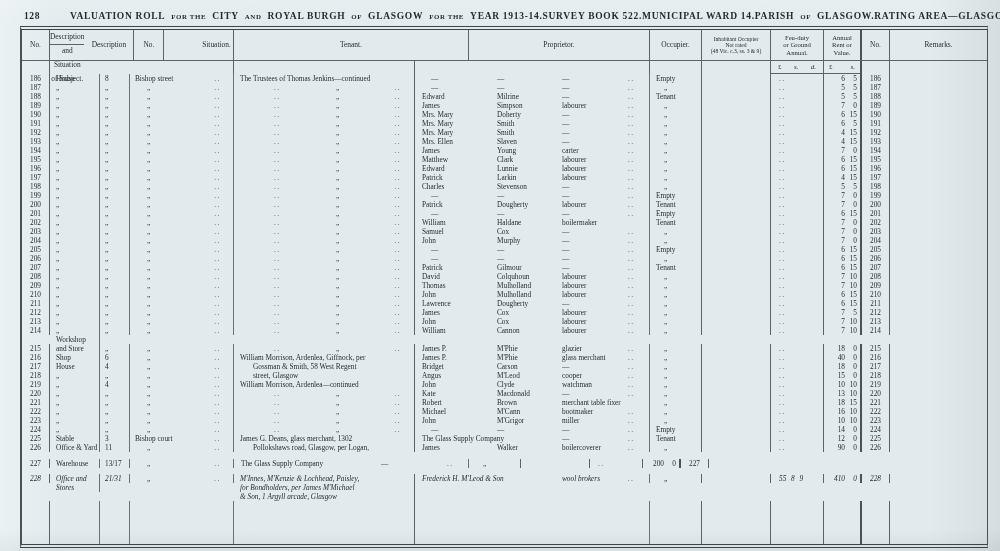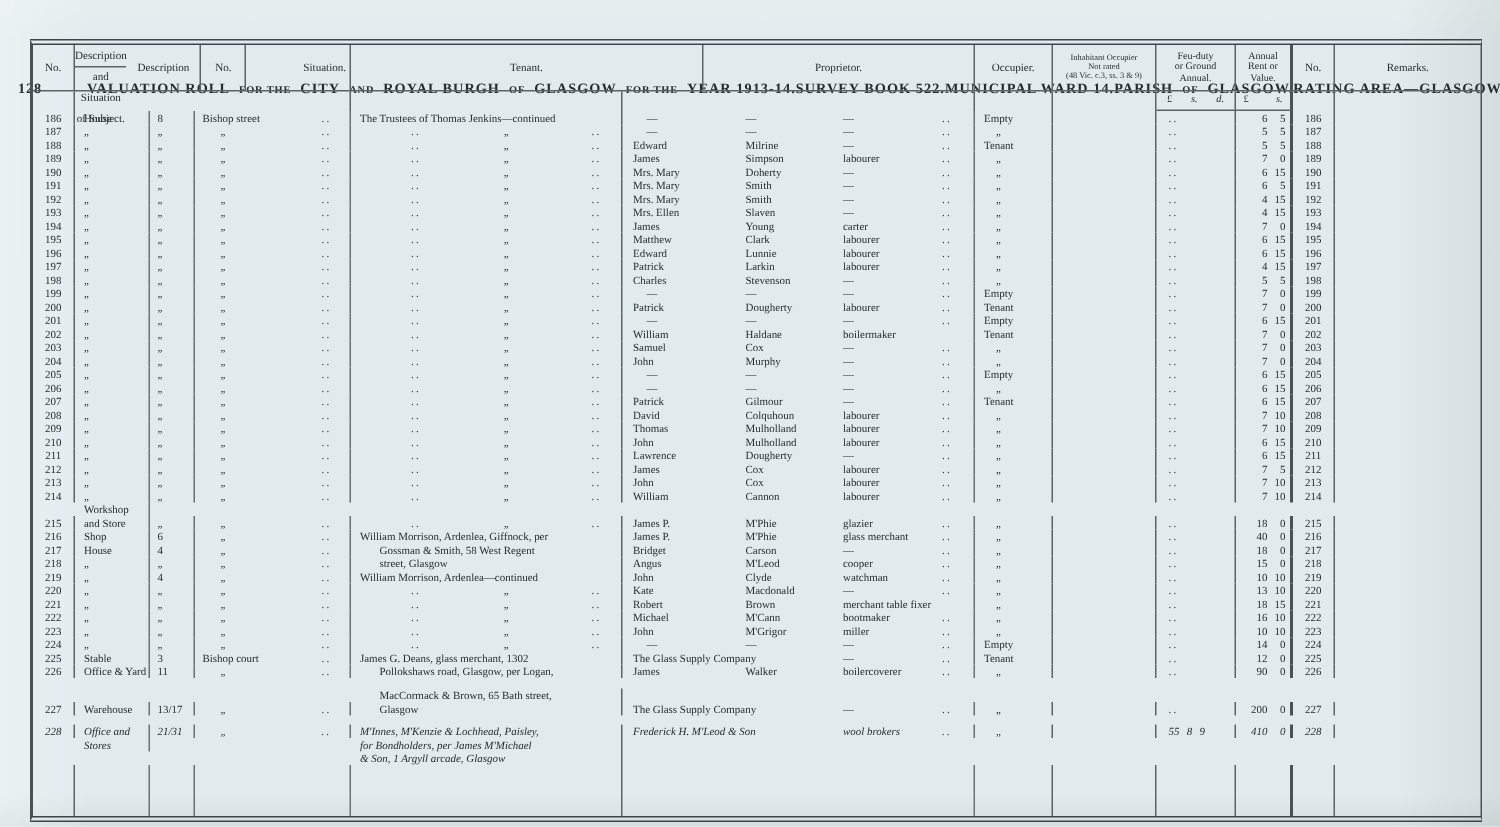--- a/index.html
+++ b/index.html
@@ -6,21 +6,21 @@
   .page{
     position:relative;width:1000px;height:551px;overflow:hidden;
     background:
       linear-gradient(90deg, rgba(255,255,255,.30), rgba(255,255,255,0) 6%, rgba(0,0,0,0) 93%, rgba(0,0,0,.06)),
       linear-gradient(180deg, rgba(255,255,255,.18), rgba(255,255,255,0) 5%, rgba(0,0,0,0) 96%, rgba(0,0,0,.05)),
       #e1ebed;
     font-family:"Liberation Serif", serif;
     color:#272c31;
   }
   
-  .titlebar{position:absolute;top:5px;left:12px;right:14px;display:flex;align-items:baseline;margin-top:44px;}
+  .titlebar{position:absolute;top:5px;left:24px;right:14px;display:flex;align-items:baseline;}
   .pagenum{font-size:9.5px;font-weight:700;letter-spacing:.6px;margin-right:30px;}
   #title-groups{flex:1;display:flex;justify-content:space-between;align-items:baseline;white-space:nowrap;}
   .tlg{font-size:9.5px;font-weight:700;letter-spacing:.7px;}
   .tsm{font-size:6.9px;font-weight:700;letter-spacing:.6px;text-transform:uppercase;padding:0 2px;}
   
   .vtable{
     position:absolute;left:20px;top:26px;width:965px;height:514px;
     box-sizing:content-box;
     border-top:4px double #3d444a;border-bottom:4px double #3d444a;
     border-left:2px solid #4a5157;border-right:1px solid #4a5157;
@@ -2079,24 +2079,20 @@
           <div class="cell c-desc">
             <div>Warehouse</div>
           </div>
           <div class="cell c-n">
             <div>13/17</div>
           </div>
           <div class="cell c-sit">
             <div class="ind12">„</div>
             <div class="dots sd">..</div>
           </div>
-          <div class="cell c-prop pindent">
-            <div>MacCormack &amp; Brown, 65 Bath street,</div>
-            <div>Glasgow</div>
-          </div>
           <div class="cell c-tw">
             <div>The Glass Supply Company</div>
           </div>
           <div class="cell c-to">
             <div>—</div>
           </div>
           <div class="cell c-td">
             <div class="dots">..</div>
           </div>
           <div class="cell c-occ">

